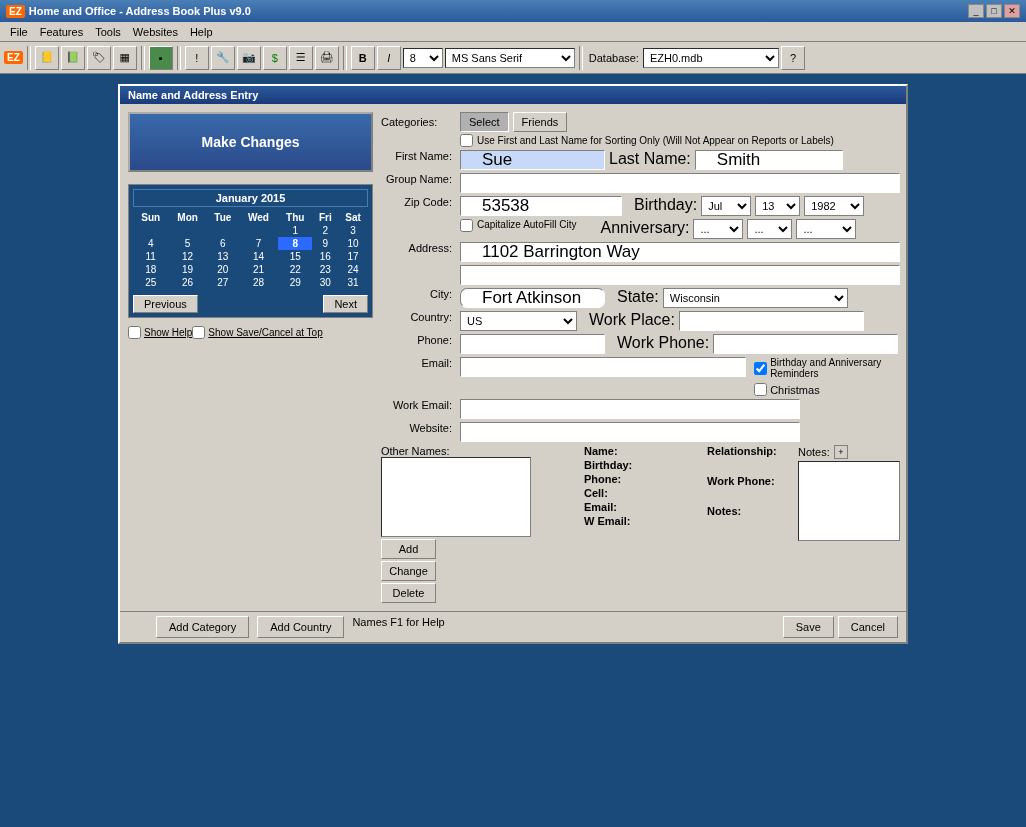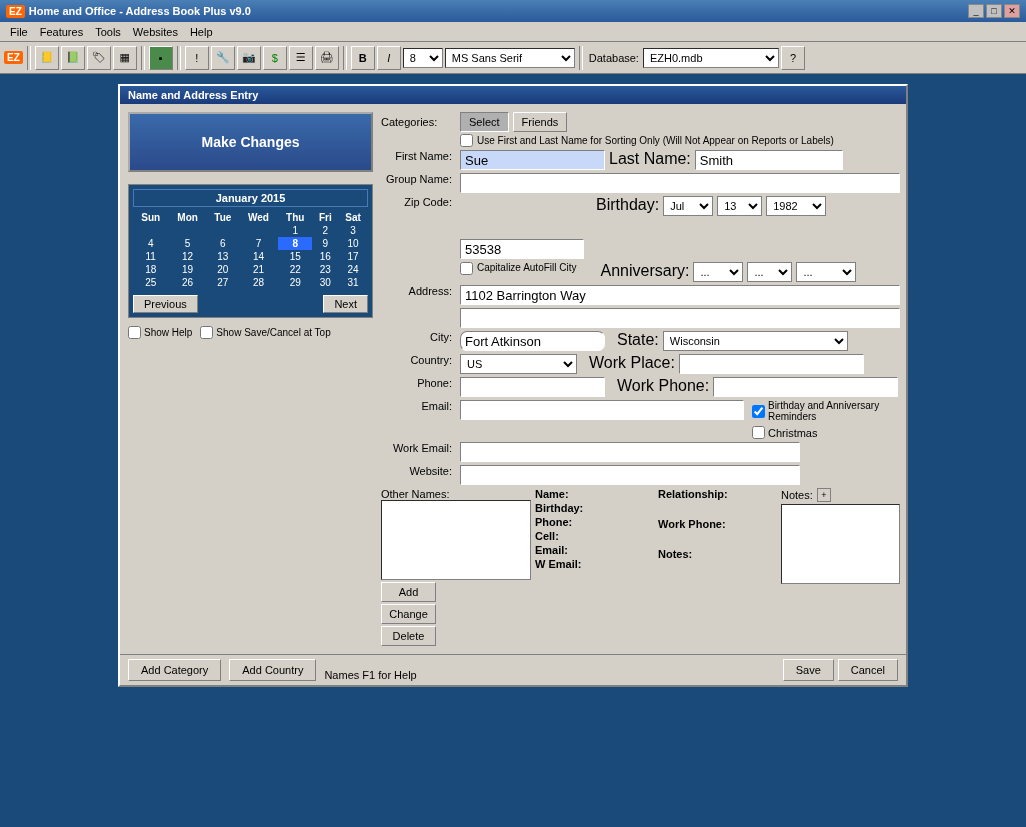--- a/index.html
+++ b/index.html
@@ -43,52 +43,52 @@
     .cal-grid th { color: white; font-size: 10px; text-align: center; padding: 1px; }
     .cal-grid td { color: white; font-size: 10px; text-align: center; padding: 1px 2px; cursor: pointer; }
     .cal-today { background: #2a6aff; color: white; font-weight: bold; }
     .cal-nav { display: flex; justify-content: space-between; margin-top: 6px; }
     .cal-nav-btn { background: #d4d0c8; border: 1px solid #808080; border-top-color: #fff; border-left-color: #fff; padding: 2px 10px; cursor: pointer; font-size: 11px; }
 
     
     .right-panel { flex: 1; }
     .form-row { display: flex; align-items: flex-start; margin-bottom: 3px; gap: 4px; }
     .form-label { color: #000; font-size: 11px; min-width: 75px; text-align: right; padding-right: 4px; }
-    .form-input { height: 20px; background: white; border: 1px solid; border-top-color: #808080; border-left-color: #808080; border-bottom-color: #fff; border-right-color: #fff; padding: 1px 4px; font-size: 13px; }
+    .form-input { height: 20px; background: white; border: 1px solid; border-top-color: #808080; border-left-color: #808080; border-bottom-color: #fff; border-right-color: #fff; padding: 1px 21px; font-size: 17px; }
     .form-input.blue-bg { background: #c8d8f8; }
     .form-select { height: 20px; background: white; border: 1px solid #808080; padding: 0 2px; font-size: 11px; }
 
     
     .cat-row { display: flex; align-items: center; gap: 4px; margin-bottom: 2px; }
     .cat-btn { height: 20px; padding: 0 8px; background: #d4d0c8; border: 1px solid #808080; border-top-color: #fff; border-left-color: #fff; cursor: pointer; font-size: 11px; }
     .cat-btn.active { background: #b0b0b0; border-top-color: #808080; border-left-color: #808080; border-bottom-color: #fff; border-right-color: #fff; }
     .checkbox-row { display: flex; align-items: center; gap: 4px; margin-bottom: 3px; }
     .checkbox-label { font-size: 10px; }
 
     .inline-label { font-size: 16px; color: #000; }
 
     
-    .notes-section { display: flex; gap: 4px; margin-top: 3px; }
+    .notes-section { display: flex; gap: 21px; margin-top: 3px; }
     .other-names-panel { width: 150px; }
     .other-names-list { background: white; border: 1px inset #808080; height: 80px; margin-bottom: 2px; }
     .other-names-btns { display: flex; flex-direction: column; gap: 2px; margin-top: 2px; }
     .sm-btn { height: 20px; padding: 0 6px; background: #d4d0c8; border: 1px solid; border-top-color: #fff; border-left-color: #fff; border-bottom-color: #808080; border-right-color: #808080; cursor: pointer; font-size: 11px; width: 55px; }
 
     .name-details { flex: 1; display: flex; flex-direction: column; gap: 2px; }
-    .name-detail-row { display: flex; gap: 4px; font-size: 11px; }
+    .name-detail-row { display: flex; gap: 4px; font-size: 11px; justify-content: flex-end; }
     .nd-label { color: #000; min-width: 70px; font-weight: bold; }
 
     .notes-area { flex: 1; }
     .notes-label { font-size: 11px; margin-bottom: 2px; display: flex; align-items: center; gap: 4px; }
     .notes-plus { background: #d4d0c8; border: 1px solid #808080; width: 14px; height: 14px; display: flex; align-items: center; justify-content: center; cursor: pointer; font-size: 9px; }
     .notes-textarea { width: 100%; height: 80px; background: white; border: 1px inset #808080; resize: none; font-size: 11px; padding: 2px; }
 
     
     .bottom-btns { display: flex; align-items: center; justify-content: space-between; padding: 4px 8px; background: #d4d0c8; border-top: 1px solid #808080; }
-    .bottom-left { display: flex; align-items: flex-end; gap: 8px; }
+    .bottom-left { display: flex; align-items: flex-start; gap: 8px; margin-left: 28px; }
     .bottom-right { display: flex; gap: 4px; }
     .bottom-btn { height: 22px; padding: 0 12px; background: #d4d0c8; border: 1px solid; border-top-color: #fff; border-left-color: #fff; border-bottom-color: #808080; border-right-color: #808080; cursor: pointer; font-size: 11px; }
     .save-btn { background: #d4d0c8; }
 
     
     .reminders { display: flex; flex-direction: column; gap: 2px; font-size: 11px; margin-left: 4px; }
 
     
     .ez-icon { background: #ff6600; color: white; font-weight: bold; padding: 1px 3px; font-size: 10px; border-radius: 2px; }
   </style>
@@ -219,21 +219,21 @@
                 </tr>
               </tbody>
           </table>
           <div class="cal-nav">
             <button class="cal-nav-btn">Previous</button>
             <button class="cal-nav-btn">Next</button>
           </div>
         </div>
 
         
-        <div style="display:flex; align-items:center; gap:8px; margin-top:8px;">
+        <div style="display:flex; align-items:center; margin-top:8px;text-decoration:underline;">
           <div style="display:flex;align-items:center;gap:3px;">
             <input type="checkbox" id="showHelp" style="">
             <label for="showHelp" class="checkbox-label">Show Help</label>
           </div>
           <div style="display:flex;align-items:center;gap:3px;">
             <input type="checkbox" id="showSave" style="">
             <label for="showSave" class="checkbox-label">Show Save/Cancel at Top</label>
           </div>
         </div>
       </div>
@@ -257,21 +257,21 @@
           <input type="text" class="form-input" style="width: 148px;" value="Smith">
         </div>
 
         <div class="form-row">
           <span class="form-label">Group Name:</span>
           <input type="text" class="form-input" style="width: 440px;">
         </div>
 
         <div class="form-row">
           <span class="form-label">Zip Code:</span>
-          <input type="text" class="form-input" style="width: 124px; margin-top: 43px;" value="53538">
+          <input type="text" class="form-input" style="width: 162px;" value="53538">
           <span class="inline-label" style="margin-left:8px;">Birthday:</span>
           <select class="form-select" style="width:50px;">
             <option>Jul</option>
           </select>
           <select class="form-select" style="width:45px;">
             <option>13</option>
           </select>
           <select class="form-select" style="width:60px;">
             <option>1982</option>
           </select>

